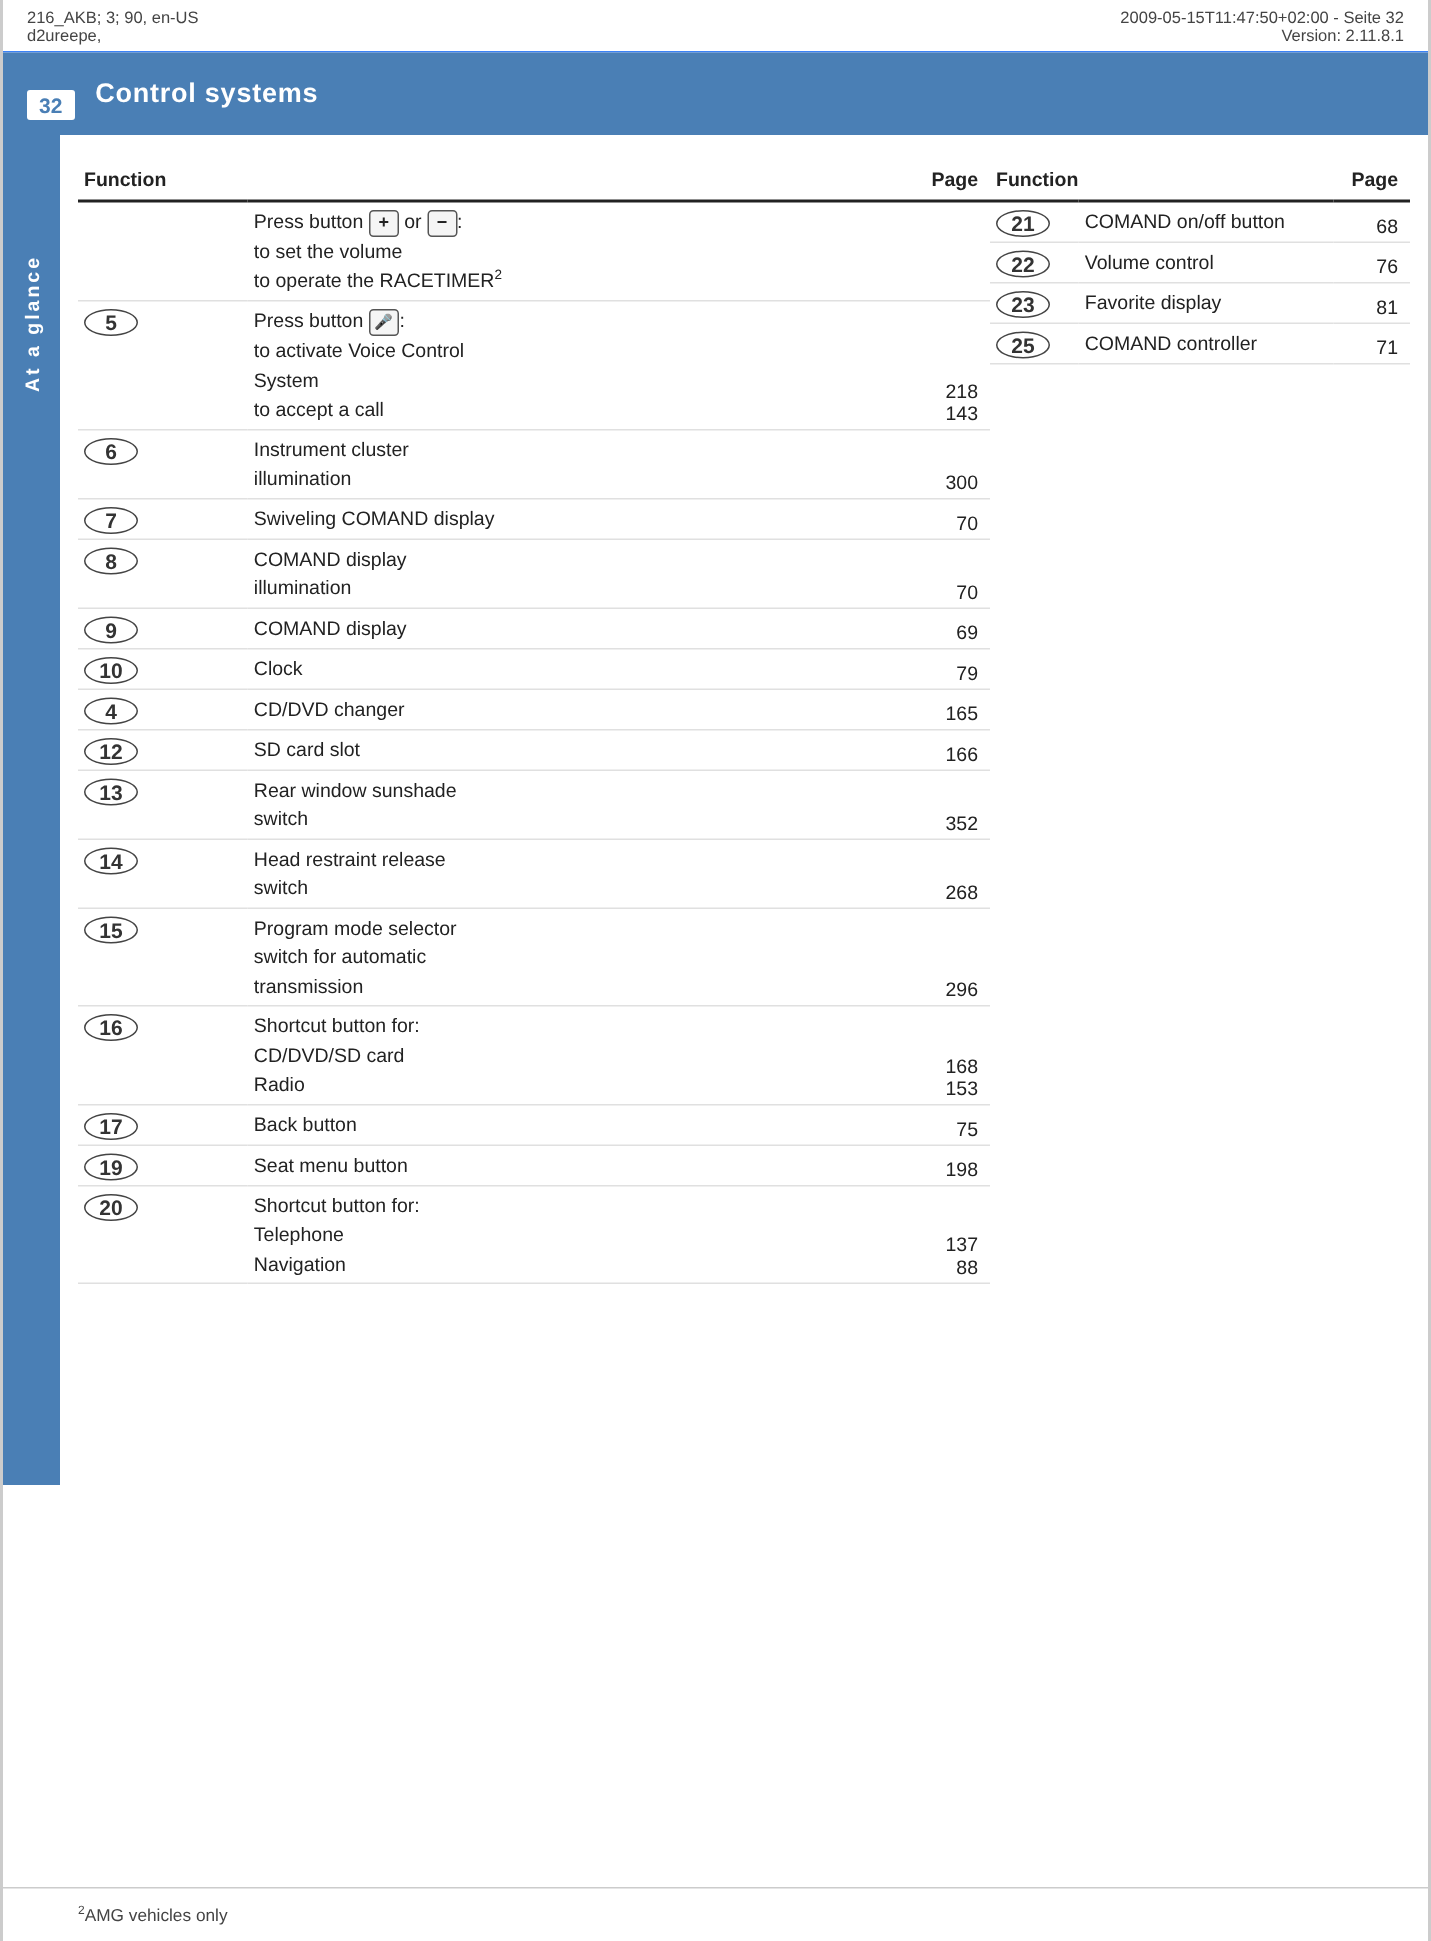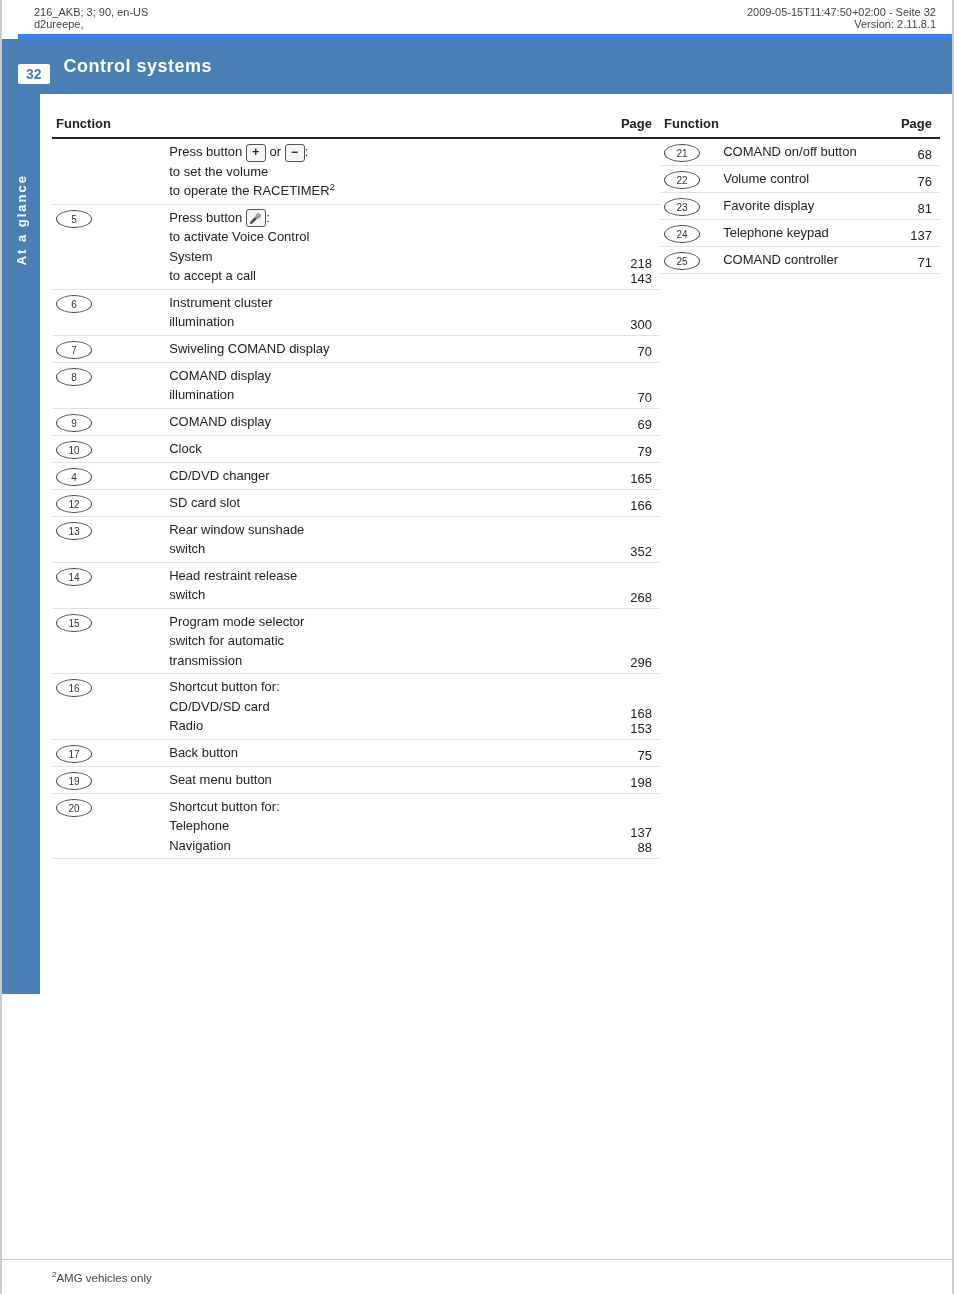--- a/index.html
+++ b/index.html
@@ -12,22 +12,21 @@
       min-height: 1294px;
     }
 
     
     .meta-bar {
       display: flex;
       justify-content: space-between;
       padding: 6px 16px 4px 16px;
       font-size: 11px;
       color: #444;
-      border-bottom: 5px solid #3b82f6;
-      margin-left: 16px;
+      border-bottom: 1px solid #3b82f6;
     }
 
     
     .page-header {
       background: #4a7fb5;
       display: flex;
       align-items: center;
       padding: 10px 16px;
       margin-bottom: 0;
     }
@@ -135,22 +134,22 @@
 
     
     .circled {
       display: inline-block;
       border: 1px solid #444;
       border-radius: 50%;
       width: 36px;
       height: 18px;
       text-align: center;
       line-height: 17px;
-      font-size: 10px;
-      font-weight: normal;
+      font-size: 14px;
+      font-weight: bold;
       color: #333;
     }
 
     
     .btn-icon {
       display: inline-flex;
       align-items: center;
       justify-content: center;
       border: 1px solid #555;
       border-radius: 3px;
@@ -412,27 +411,20 @@
           </tr>
 
           <tr class="func-row">
             <td class="num-cell"><span class="circled">23</span></td>
             <td>
               <span class="func-text">Favorite display</span>
             </td>
             <td class="page-num">81</td>
           </tr>
 
-          <tr class="func-row">
-            <td class="num-cell"><span class="circled">24</span></td>
-            <td>
-              <span class="func-text">Telephone keypad</span>
-            </td>
-            <td class="page-num">137</td>
-          </tr>
 
           <tr class="func-row">
             <td class="num-cell"><span class="circled">25</span></td>
             <td>
               <span class="func-text">COMAND controller</span>
             </td>
             <td class="page-num">71</td>
           </tr>
         </tbody>
       </table>

